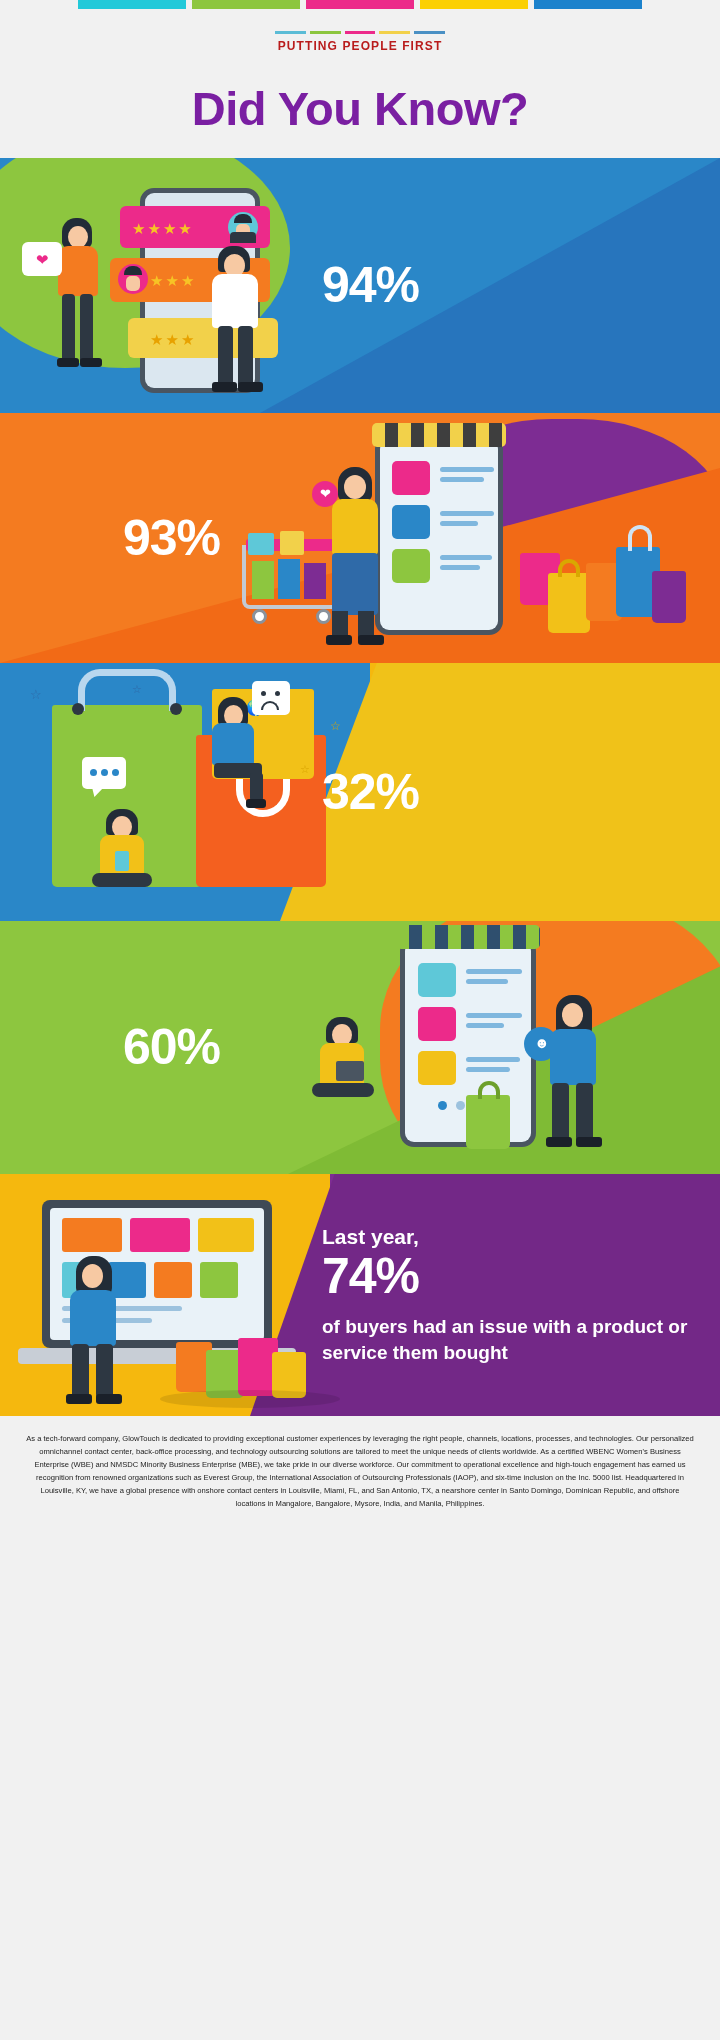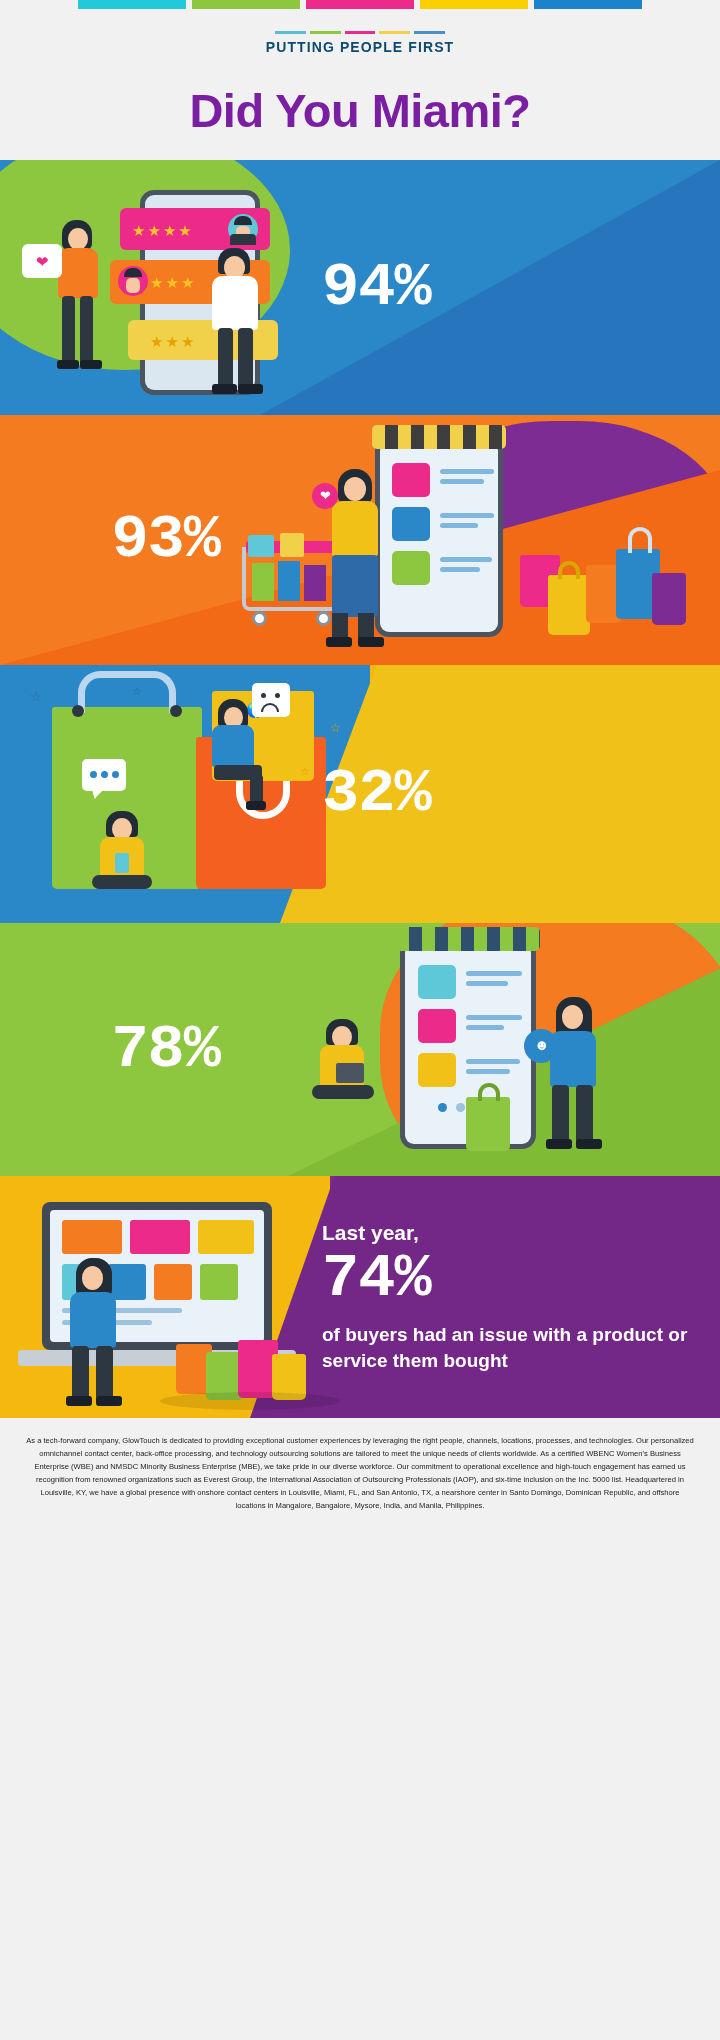--- a/index.html
+++ b/index.html
@@ -29,35 +29,35 @@
   }
   .logo-text {
     position:relative; z-index:2;
     font-family:"DejaVu Sans Mono", monospace;
     font-size:34px; letter-spacing:2px; color:#1a1a1a;
     line-height:70px; font-weight:400;
   }
   .logo-rule { display:flex; gap:4px; justify-content:center; margin:4px auto 5px; width:170px; }
   .logo-rule i { flex:1; height:3px; display:block; }
   .tagline {
-    font-size:14px; letter-spacing:1.1px; font-weight:700; color:#0c4a6e;
+    font-size:12px; letter-spacing:1.1px; font-weight:700; color:#b91c1c;
   }
   .title {
     margin-top:28px;
     font-size:47px; font-weight:700; color:#7a1fa2; letter-spacing:-0.5px;
   }
 
   
   .panel { position:relative; width:720px; overflow:hidden; }
   .panel .art { position:absolute; inset:0; }
   .panel .content {
     position:relative; z-index:5;
     height:100%; display:flex; flex-direction:column; justify-content:center;
   }
-  .stat { font-size:62px; font-weight:700; color:#ffffff; line-height:1.02; letter-spacing:-1px;font-family:Liberation Mono, monospace; }
+  .stat { font-size:50px; font-weight:700; color:#ffffff; line-height:1.02; letter-spacing:-1px; }
   .desc { font-size:19px; font-weight:600; color:#ffffff; line-height:1.33; margin-top:12px; }
   .lead { font-size:21px; font-weight:600; color:#fff; margin-bottom:2px; }
 
   .right-text { align-items:flex-start; padding-left:322px; padding-right:24px; text-align:left; }
   .left-text  { align-items:flex-end;  padding-right:500px; padding-left:24px; text-align:right; }
   .left-text .content-inner { text-align:right; }
 
   
   #p1 { height:255px; background:#2a87c8; }
   #p1 .wedge{position:absolute;right:0;top:0;width:460px;height:255px;
@@ -124,21 +124,21 @@
 
 <div class="header">
   <div class="logo-rule">
     <i style="background:#5bbcd6"></i>
     <i style="background:#8dc63f"></i>
     <i style="background:#ec2a8a"></i>
     <i style="background:#f2d14a"></i>
     <i style="background:#4a90c4"></i>
   </div>
   <div class="tagline">PUTTING PEOPLE FIRST</div>
-  <div class="title">Did You Miami?</div>
+  <div class="title">Did You Know?</div>
 </div>
 
 <div class="panel" id="p1">
   <div class="art">
     <div class="greenblob"></div>
     <div class="wedge"></div>
 
     <div class="phone" style="left:140px;top:30px;width:120px;height:205px;">
       <div class="screen"></div>
     </div>
@@ -326,21 +326,21 @@
     <div class="fig leg" style="left:552px;top:162px;width:17px;height:58px;border-radius:4px;"></div>
     <div class="fig leg" style="left:576px;top:162px;width:17px;height:58px;border-radius:4px;"></div>
     <div class="fig" style="left:546px;top:216px;width:26px;height:10px;background:#1a2029;border-radius:3px;"></div>
     <div class="fig" style="left:576px;top:216px;width:26px;height:10px;background:#1a2029;border-radius:3px;"></div>
 
     <div class="bag" style="left:466px;top:174px;width:44px;height:54px;background:#8dc63f;"></div>
     <div class="handle" style="left:478px;top:160px;width:22px;height:18px;border-color:#6da02c;"></div>
   </div>
   <div class="content left-text">
     <div class="content-inner">
-      <div class="stat">78%</div>
+      <div class="stat">60%</div>
     </div>
   </div>
 </div>
 
 <div class="panel" id="p5">
   <div class="art">
     <div class="yellow"></div>
     <div class="wedge"></div>
 
     <div class="fig" style="left:42px;top:26px;width:230px;height:148px;background:#3f4a56;border-radius:8px;"></div>

